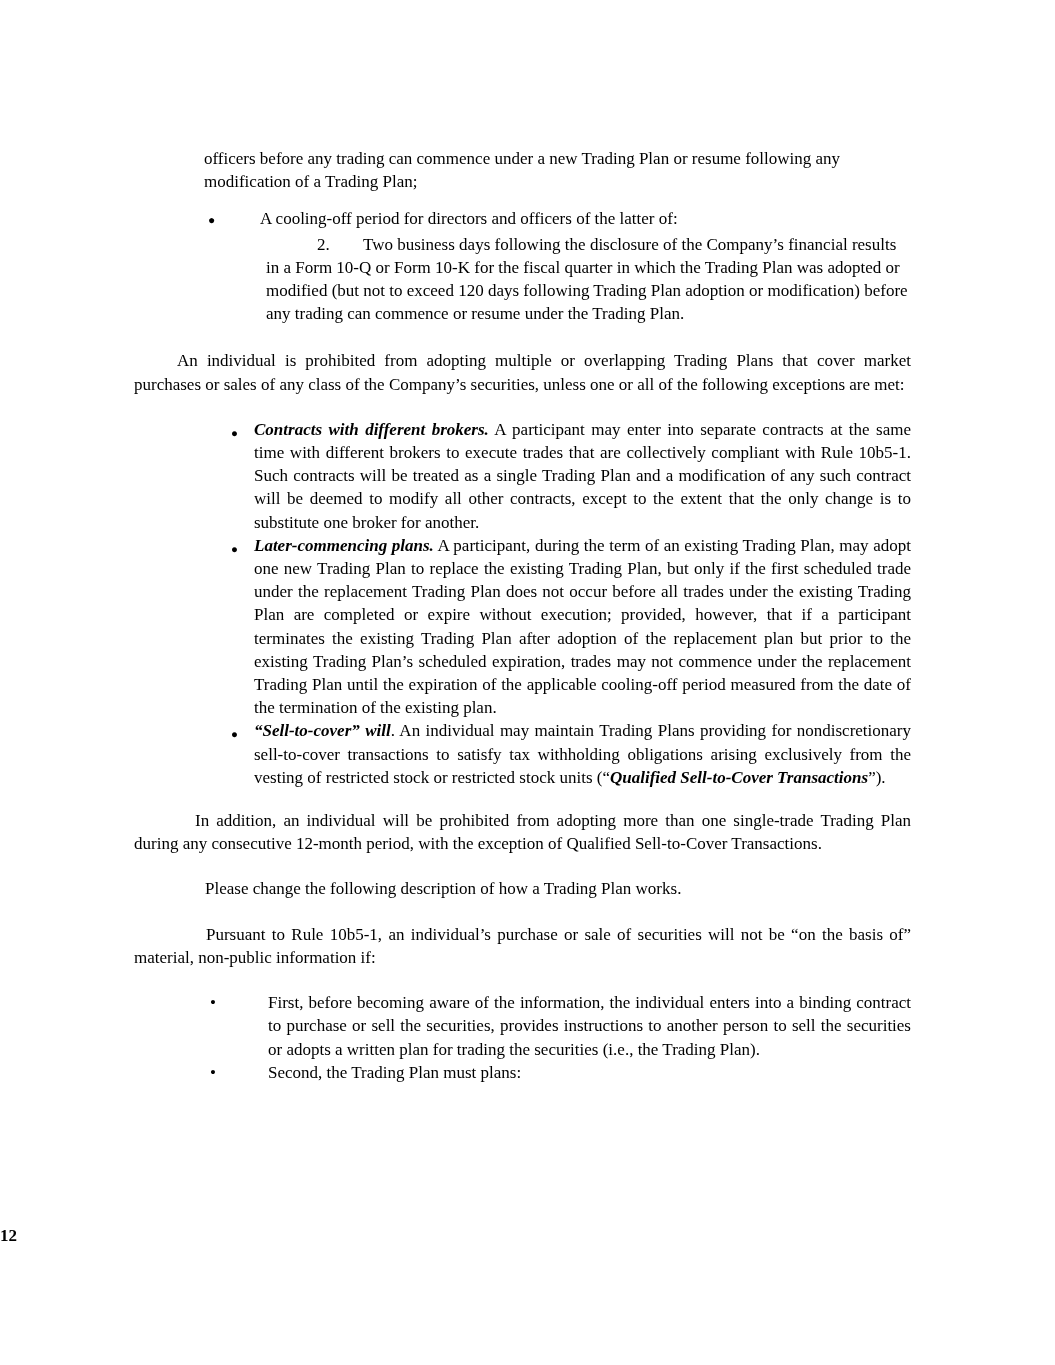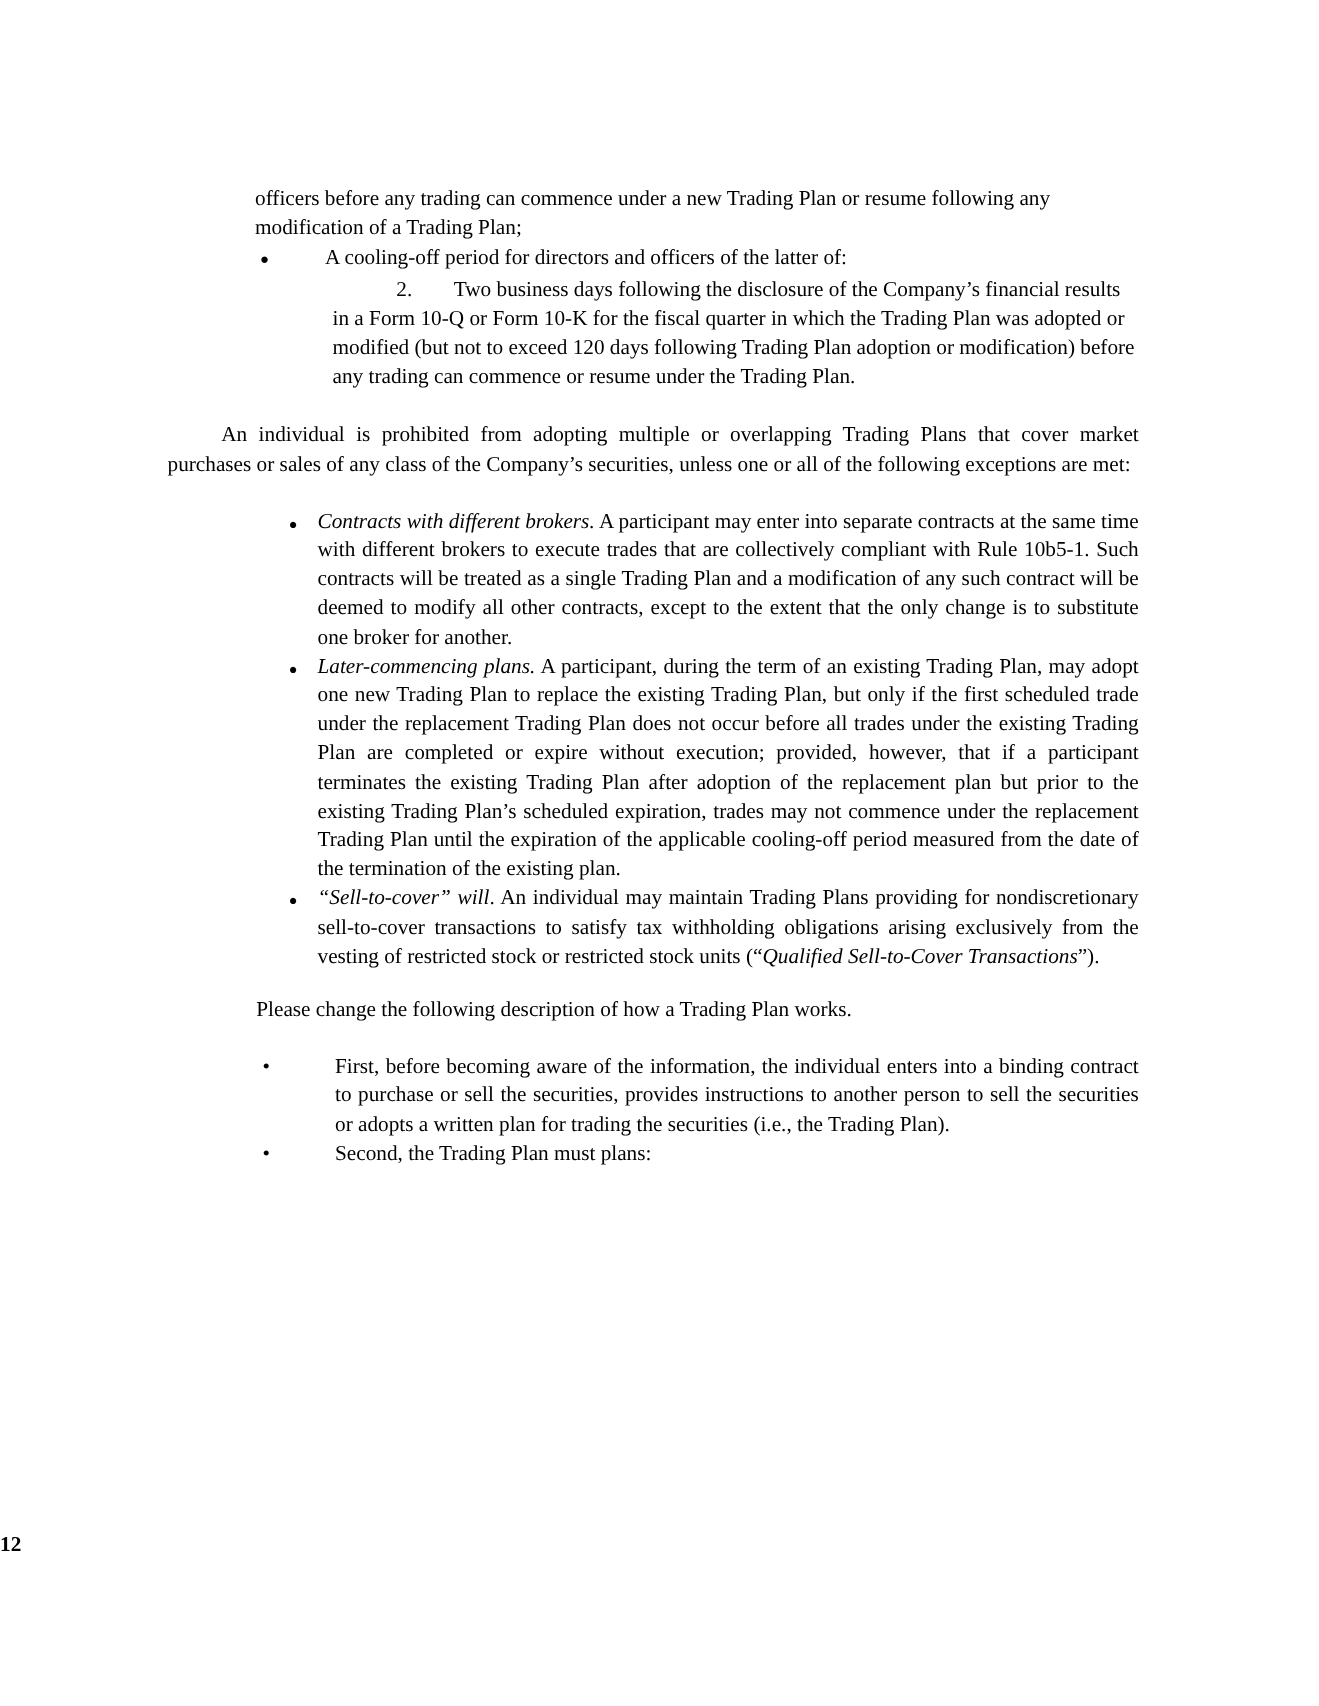--- a/index.html
+++ b/index.html
@@ -19,21 +19,21 @@
     box-sizing: border-box;
     padding: 147px 144px 0 134px;
     overflow: hidden;
   }
   p { margin: 0; }
 
   
   .topblock { margin: 0 0 0 70px; }
 
   
-  .b1row { margin: 1px 0 0 74px; }
+  .b1row { margin: 14px 0 0 74px; }
   .b1glyph {
     display: inline-block;
     width: 52px;
     font-size: 12px;
     vertical-align: baseline;
   }
 
   
   .numlist { margin: 0 0 24px 132px; }
   .numitem { text-indent: 51px; }
@@ -57,21 +57,21 @@
     position: relative;
     padding-left: 24px;
     text-align: justify;
   }
   .exbullet {
     position: absolute;
     left: 1px;
     top: 4px;
     font-size: 11.5px;
   }
-  .bi { font-weight: normal; font-style: italic; }
+  .bi { font-weight: bold; font-style: italic; }
 
   
   .condlist { margin: 0 0 0 74px; }
   .conditem {
     position: relative;
     padding-left: 60px;
     text-align: justify;
   }
   .condbullet {
     position: absolute;
@@ -116,23 +116,25 @@
     <div class="exitem">
       <span class="exbullet">●</span><span class="bi">Later-commencing plans.</span><span> A participant, during the term of an existing Trading Plan, may adopt one new Trading Plan to replace the existing Trading Plan, but only if the first scheduled trade under the replacement Trading Plan does not occur before all trades under the existing Trading Plan are completed or expire without execution; provided, however, that if a participant terminates the existing Trading Plan after adoption of the replacement plan but prior to the existing Trading Plan’s scheduled expiration, trades may not commence under the replacement Trading Plan until the expiration of the applicable cooling-off period measured from the date of the termination of the existing plan.</span><span class="bi"></span><span></span>
     </div>
 
     <div class="exitem">
       <span class="exbullet">●</span><span class="bi">“Sell-to-cover” will</span><span>. An individual may maintain Trading Plans providing for nondiscretionary sell-to-cover transactions to satisfy tax withholding obligations arising exclusively from the vesting of restricted stock or restricted stock units (“</span><span class="bi">Qualified Sell-to-Cover Transactions</span><span>”).</span>
     </div>
 
   </div>
 
+  <p class="para just ind61">In addition, an individual will be prohibited from adopting more than one single-trade Trading Plan during any consecutive 12-month period, with the exception of Qualified Sell-to-Cover Transactions.</p>
 
   <p class="para ind71">Please change the following description of how a Trading Plan works.</p>
 
+  <p class="para just ind72">Pursuant to Rule 10b5-1, an individual’s purchase or sale of securities will not be “on the basis of” material, non-public information if:</p>
 
   <div class="condlist">
     <div class="conditem">
       <span class="condbullet">•</span><span>First, before becoming aware of the information, the individual enters into a binding contract to purchase or sell the securities, provides instructions to another person to sell the securities or adopts a written plan for trading the securities (i.e., the Trading Plan).</span>
     </div>
     <div class="conditem">
       <span class="condbullet">•</span><span>Second, the Trading Plan must plans:</span>
     </div>
   </div>
 

